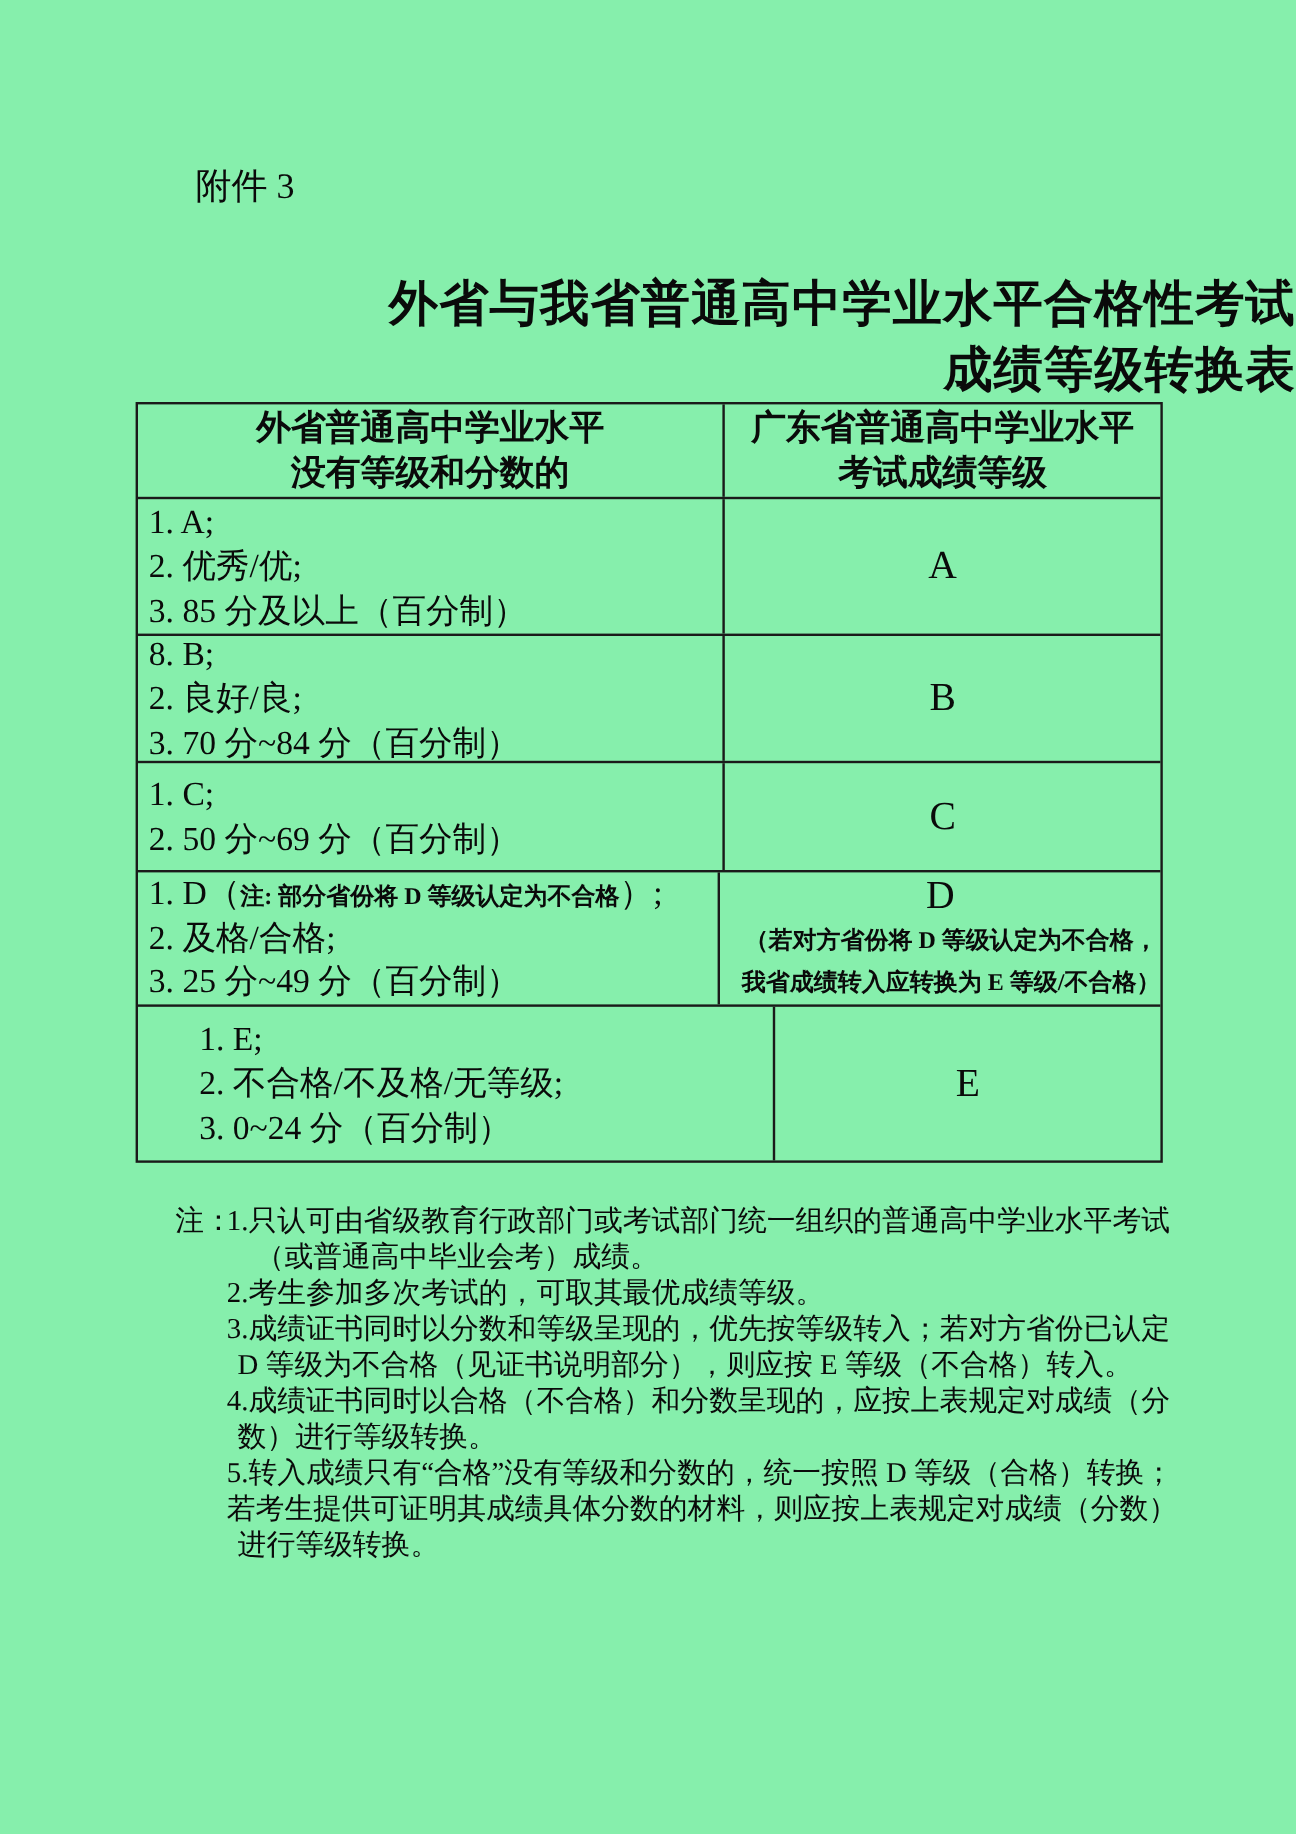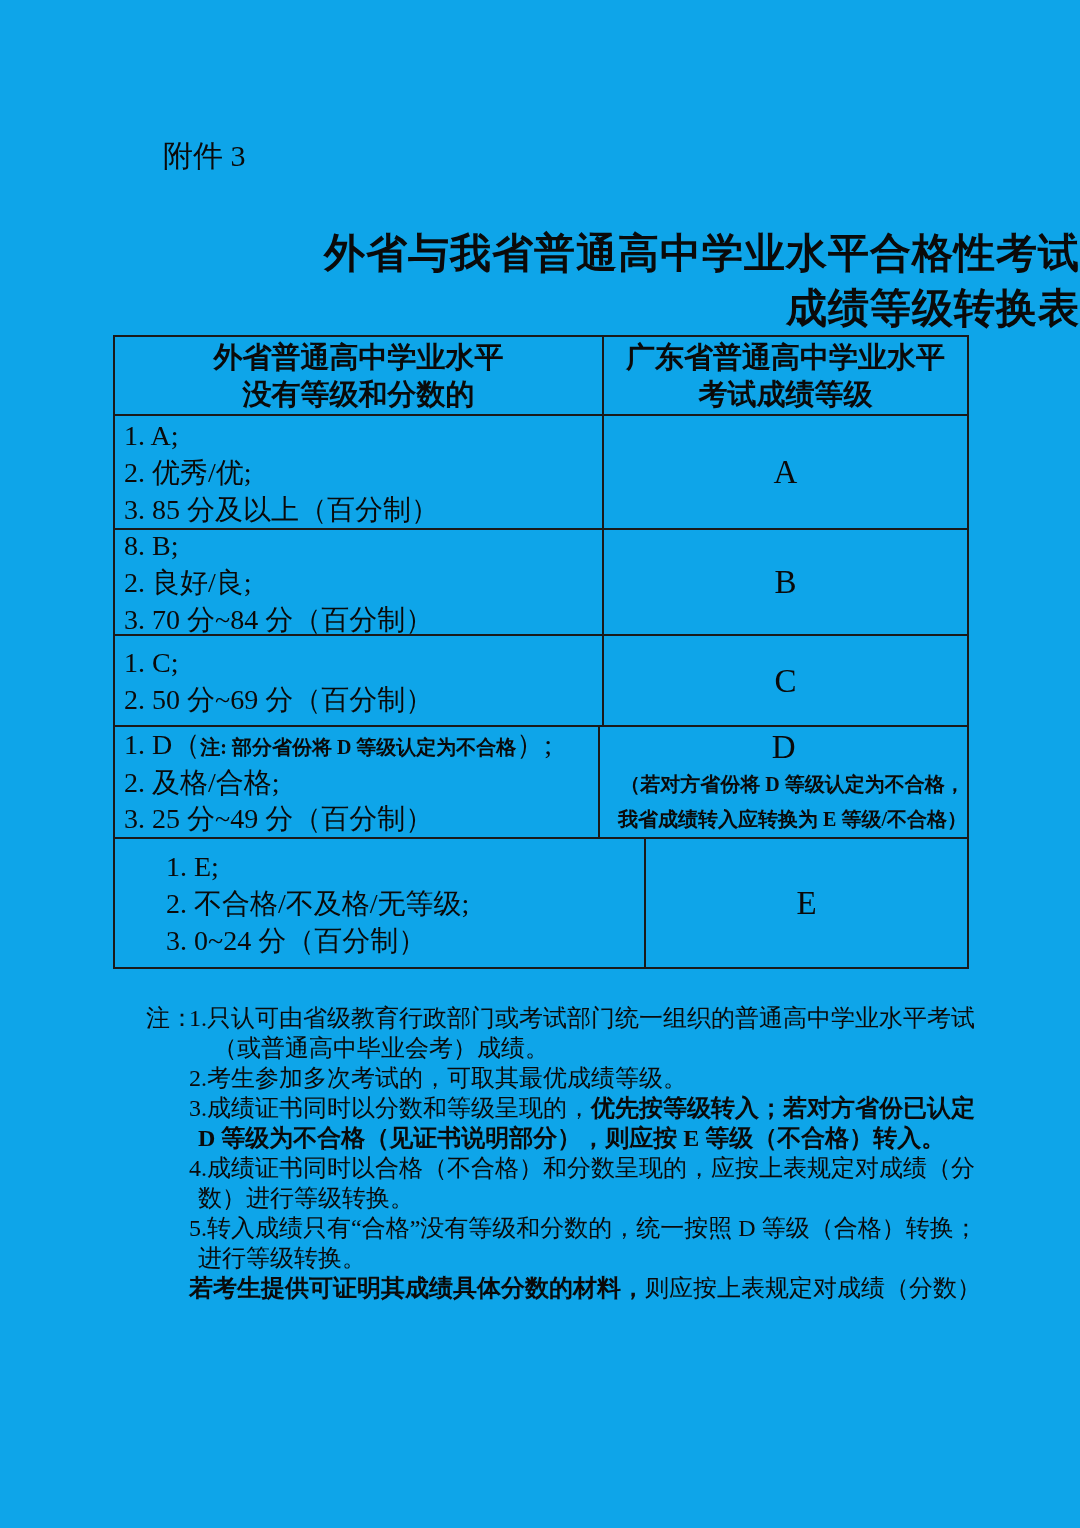--- a/index.html
+++ b/index.html
@@ -4,21 +4,21 @@
 <style>
   * { margin: 0; padding: 0; box-sizing: border-box; }
   html, body { background: #ffffff; }
   body {
     width: 1080px; height: 1528px;
     position: relative;
     font-family: "Liberation Serif", "DejaVu Serif", serif;
     color: #0a0a0a;
     overflow: hidden;
   }
-  .page { position: absolute; inset: 0; background: #0ea5e9; }
+  .page { position: absolute; inset: 0; background: #86efac; }
 
   .attachment-label {
     position: absolute; left: 163px; top: 139px;
     font-size: 30px; line-height: 34px;
     white-space: nowrap;
   }
 
   .doc-title {
     position: absolute; top: 226px; left: 0; width: 100%;
     text-align: right;
@@ -79,21 +79,21 @@
     position: absolute; left: 146px; top: 1003px;
     font-size: 24px; line-height: 30px;
     white-space: nowrap;
   }
   .note-line { white-space: nowrap; }
   .note-label { display: inline-block; width: 43px; }
   .ind-num  { margin-left: 43px; }
   .ind-c1   { margin-left: 67px; }
   .ind-c2   { margin-left: 52px; }
   .ind-c3   { margin-left: 43px; }
-  .bold-seg { font-weight: bold; }
+  .bold-seg { font-weight: normal; }
 </style>
 </head>
 <body>
 
 <div class="page">
 
   <div class="attachment-label">附件 3</div>
 
   <div class="doc-title">
     <div>外省与我省普通高中学业水平合格性考试</div>
@@ -173,17 +173,17 @@
 
   <div class="notes">
     <div class="note-line"><span class="note-label">注：</span><span>1.</span><span>只认可由省级教育行政部门或考试部门统一组织的普通高中学业水平考试</span></div>
     <div class="note-line ind-c1">（或普通高中毕业会考）成绩。</div>
     <div class="note-line ind-num"><span>2.</span><span>考生参加多次考试的，可取其最优成绩等级。</span></div>
     <div class="note-line ind-num"><span>3.</span><span>成绩证书同时以分数和等级呈现的，</span><span class="bold-seg">优先按等级转入；若对方省份已认定</span></div>
     <div class="note-line ind-c2 bold-seg">D 等级为不合格（见证书说明部分），则应按 E 等级（不合格）转入。</div>
     <div class="note-line ind-num"><span>4.</span><span>成绩证书同时以合格（不合格）和分数呈现的，应按上表规定对成绩（分</span></div>
     <div class="note-line ind-c2">数）进行等级转换。</div>
     <div class="note-line ind-num"><span>5.</span><span>转入成绩只有“合格”没有等级和分数的，统一按照 D 等级（合格）转换；</span></div>
+    <div class="note-line ind-c3"><span class="bold-seg">若考生提供可证明其成绩具体分数的材料，</span><span>则应按上表规定对成绩（分数）</span></div>
     <div class="note-line ind-c2">进行等级转换。</div>
-    <div class="note-line ind-c3"><span class="bold-seg">若考生提供可证明其成绩具体分数的材料，</span><span>则应按上表规定对成绩（分数）</span></div>
   </div>
 
 </div>
 
 </body></html>

